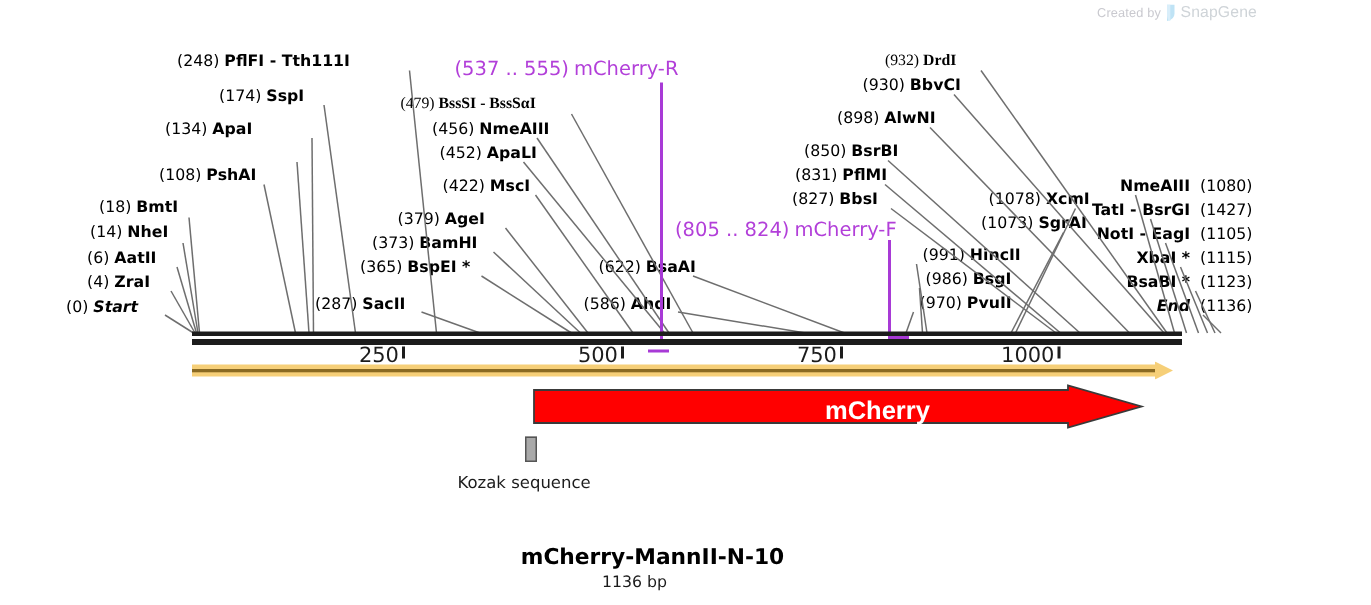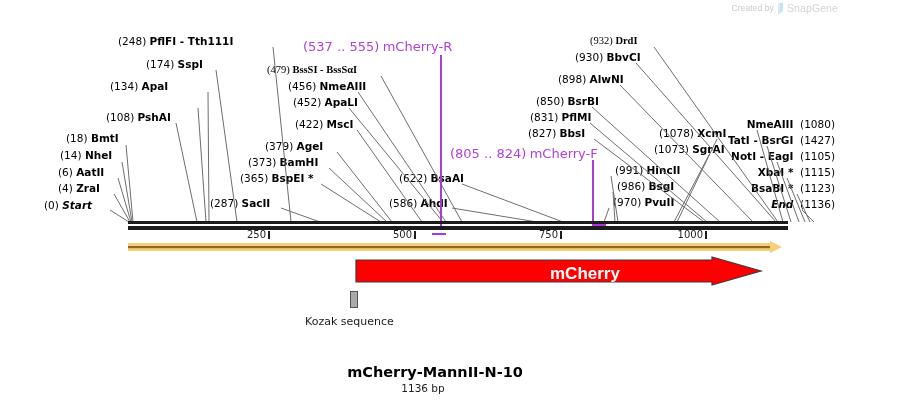--- a/index.html
+++ b/index.html
@@ -41,21 +41,21 @@
   .lbl.primer { color:#b23fd9; font-weight:400; }
   .lbl.primer .pos, .lbl.primer .nm { font-weight:400; color:#b23fd9; font-size:13px; }
   .pline  { position:absolute; background:#a83ad6; width:1.5px; }
   .phoriz { position:absolute; background:#a83ad6; height:1.5px; }
 
   
   .backbone-top { position:absolute; background:#1c1c1c; height:3px; }
   .backbone-bot { position:absolute; background:#1c1c1c; height:4px; }
   .ruler-tick   { position:absolute; background:#1c1c1c; width:2px; height:8px; }
   .ruler-num    { position:absolute; font-family:"DejaVu Sans", sans-serif;
-                  font-size:10px; color:#1c1c1c; text-align:right; }
+                  font-size:14px; color:#1c1c1c; text-align:right; }
 
   
   .orf-line { position:absolute; }
   .kozak-box { position:absolute; background:#a9a9a9; border:1px solid #555; }
   .kozak-label { position:absolute; font-family:"DejaVu Sans", sans-serif;
                  font-size:11px; color:#1c1c1c; white-space:nowrap; }
   .mcherry-label {
      position:absolute; color:#ffffff; font-weight:bold; font-size:17px;
      font-family:Liberation Sans, sans-serif; white-space:nowrap;padding-left:29px;
   }

